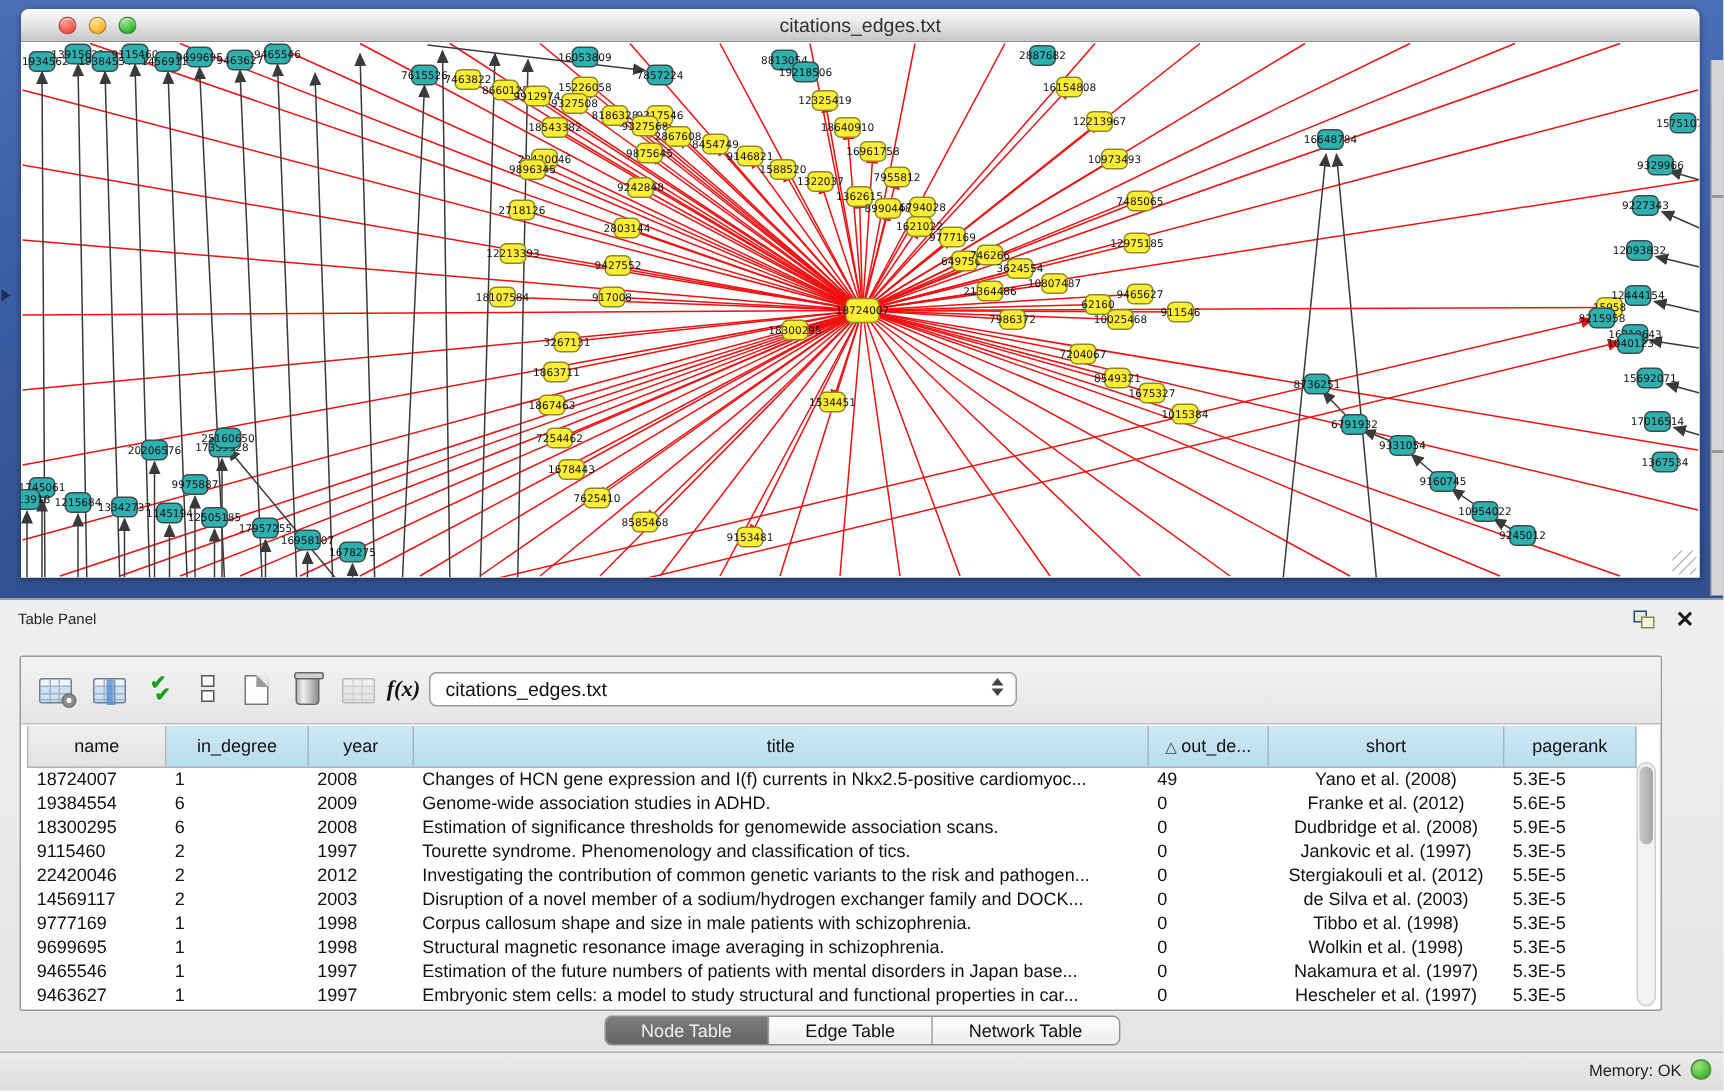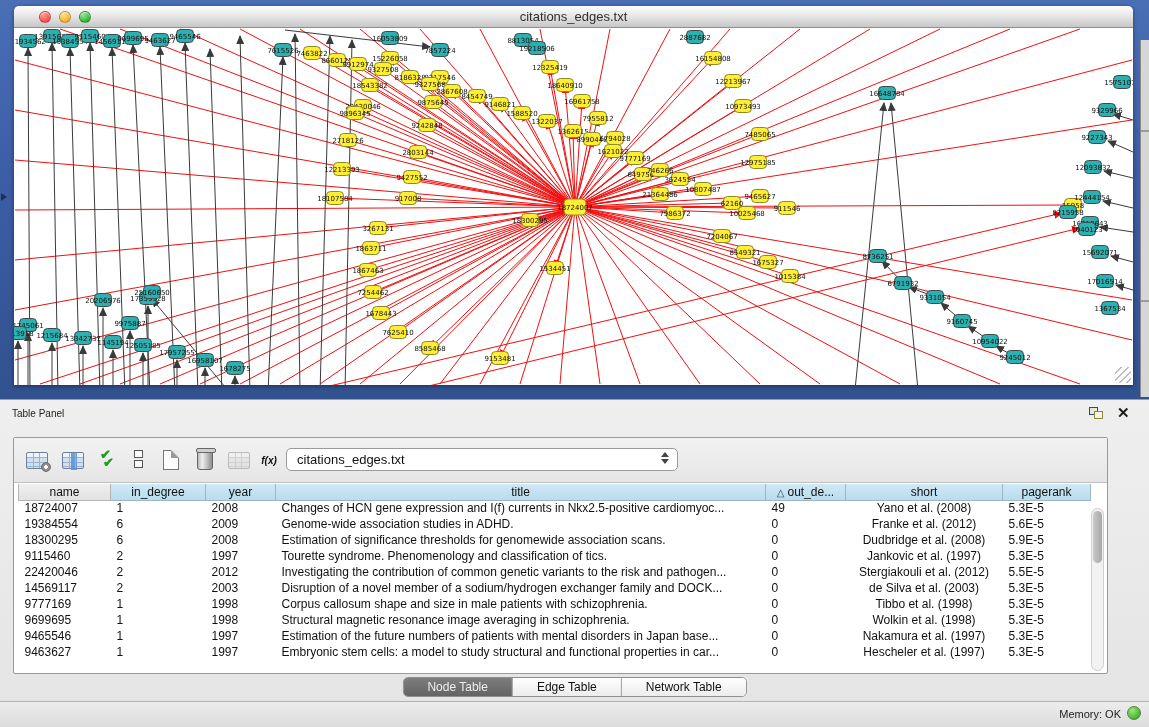--- a/index.html
+++ b/index.html
@@ -41,31 +41,31 @@
   .tp-float { position:absolute; left:1089px; top:7px; width:16px; height:14px; cursor:pointer; }
   .tp-float .sq1 { position:absolute; left:0; top:0; width:9px; height:8px; border:1px solid #2b4a7a; background:#e8e8d8; }
   .tp-float .sq2 { position:absolute; left:5px; top:4px; width:9px; height:8px; border:1px solid #8a8a40; background:#f4f4e4; }
   .tp-close { position:absolute; left:1117px; top:4px; font-size:15px; font-weight:bold; color:#1c1c1c; cursor:pointer; }
 
   .tp-box { position:absolute; left:13px; top:37px; width:1095px; height:237px;
             border:1px solid #9a9a9a; border-radius:2px; background:#fff; }
   .tp-toolbar { position:absolute; left:0; top:0; width:100%; height:45px; background:linear-gradient(180deg,#f2f2f2,#e6e6e6);
                 border-bottom:1px solid #c0c0c0; }
   .tbtn { position:absolute; top:7px; width:30px; height:30px; display:flex; align-items:center; justify-content:center; cursor:pointer; }
-  .fx { font-family:Liberation Sans, sans-serif; font-style:italic; font-weight:bold; font-size:10px; color:#111; }
+  .fx { font-family:Liberation Serif, serif; font-style:italic; font-weight:bold; font-size:15px; color:#111; }
   .combo { position:absolute; left:272px; top:10px; width:392px; height:23px; background:#fff;
            border:1px solid #9a9a9a; border-radius:5px; font-size:13px; color:#111;
            display:flex; align-items:center; padding-left:10px; cursor:pointer; }
   .combo-arrows { position:absolute; right:8px; top:3px; display:flex; flex-direction:column; gap:2px; }
   .combo-arrows i { width:0; height:0; border-left:4px solid transparent; border-right:4px solid transparent; display:block; }
   .arr-up { border-bottom:5px solid #444; }
   .arr-dn { border-top:5px solid #444; }
 
   table.grid { border-collapse:collapse; table-layout:fixed; position:absolute; left:4px; top:46px; width:1072px; font-size:12px; }
-  table.grid th { height:16px; font-weight:normal; color:#111; text-align:center;
+  table.grid th { height:27px; font-weight:normal; color:#111; text-align:center;
                   background:linear-gradient(180deg,#cfe8f4,#b8dcee); border:1px solid #9fb7c4; border-top:none; }
   table.grid th.gray { background:linear-gradient(180deg,#efefef,#e2e2e2); border-color:#b5b5b5; }
   table.grid td { height:16px; color:#111; white-space:nowrap; overflow:hidden; padding:0 6px; border:none; }
   table.grid td.c5 { text-align:center; }
   .sort-tri { font-size:10px; color:#23475e; margin-right:3px; }
   .vscroll { position:absolute; right:3px; top:70px; width:13px; height:163px; background:#f2f2f2;
              border:1px solid #cfcfcf; border-radius:7px; }
   .vthumb { position:absolute; left:1px; top:2px; width:9px; height:52px; background:linear-gradient(90deg,#c9c9c9,#a8a8a8); border-radius:5px; }
 
   .tp-tabs { position:absolute; left:50%; transform:translateX(-50%); top:277px; height:20px; display:flex;

